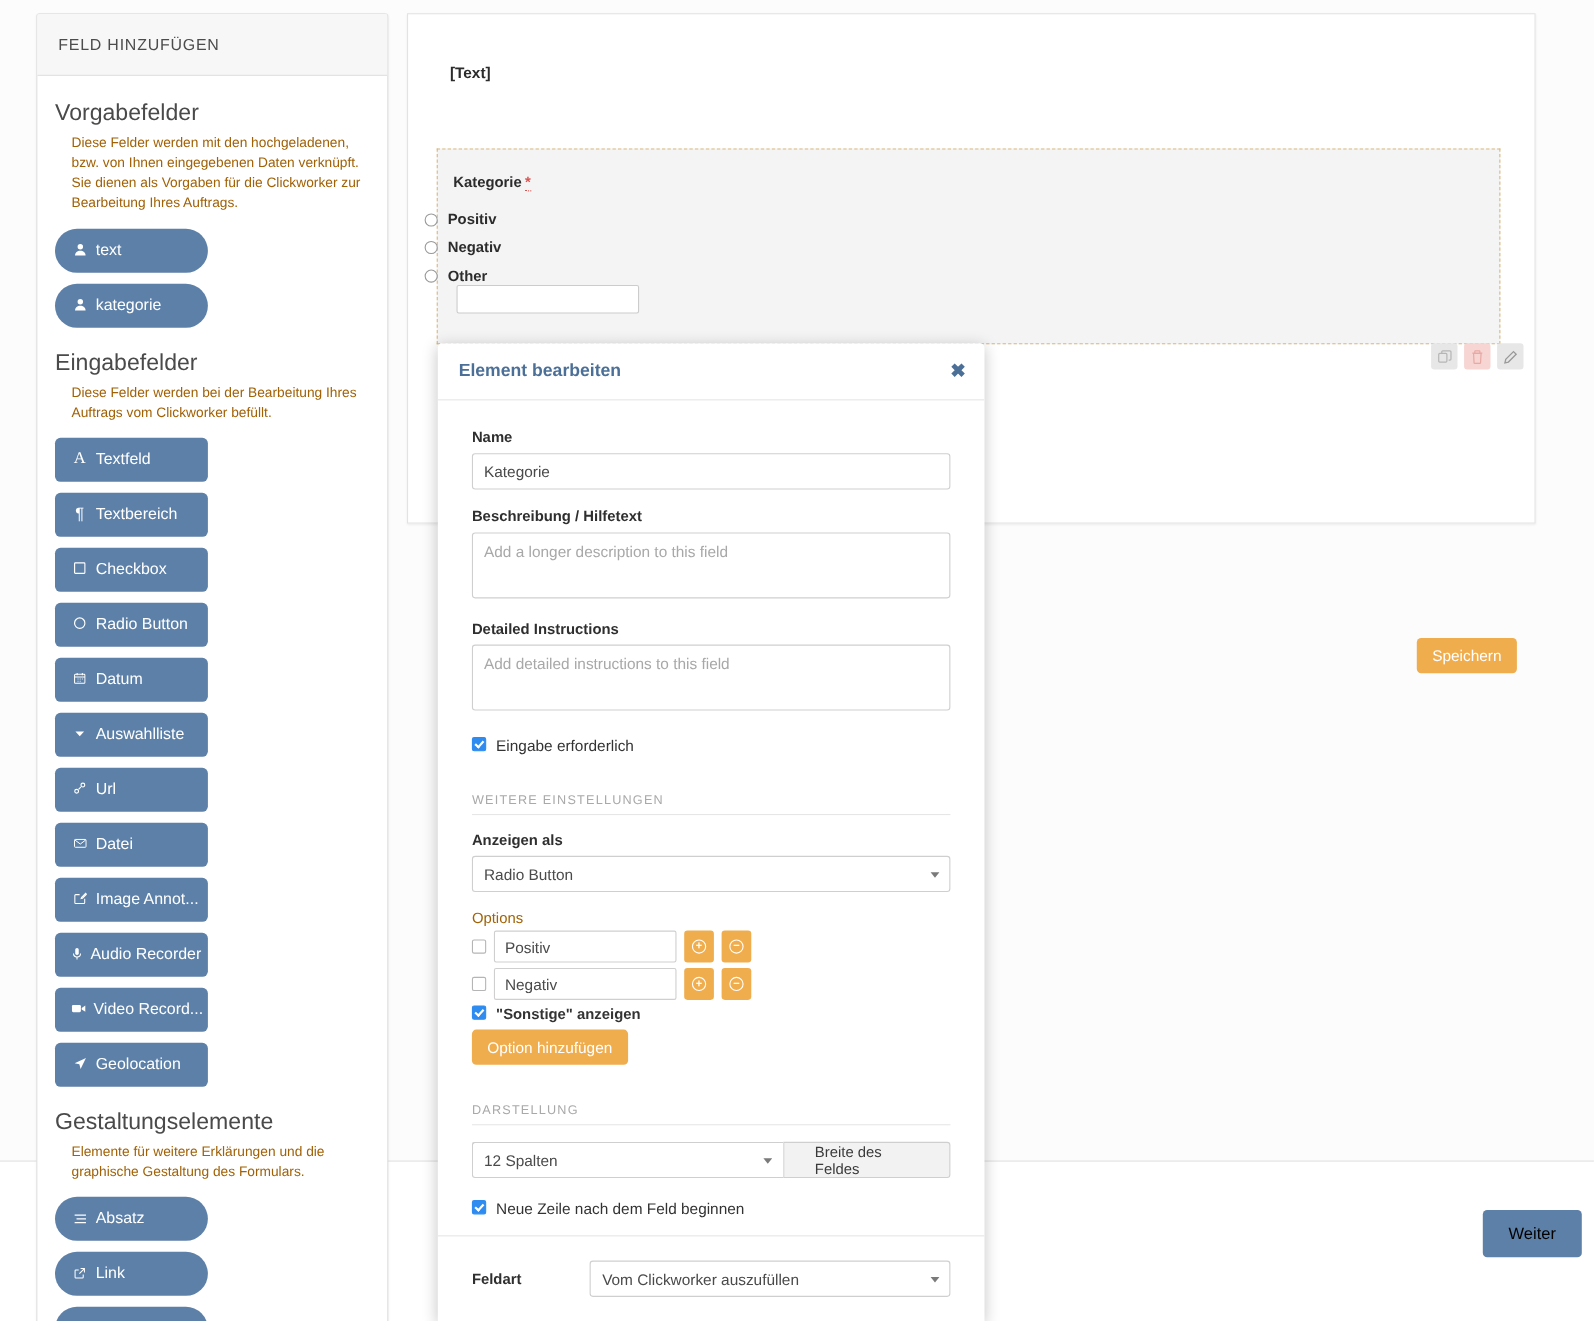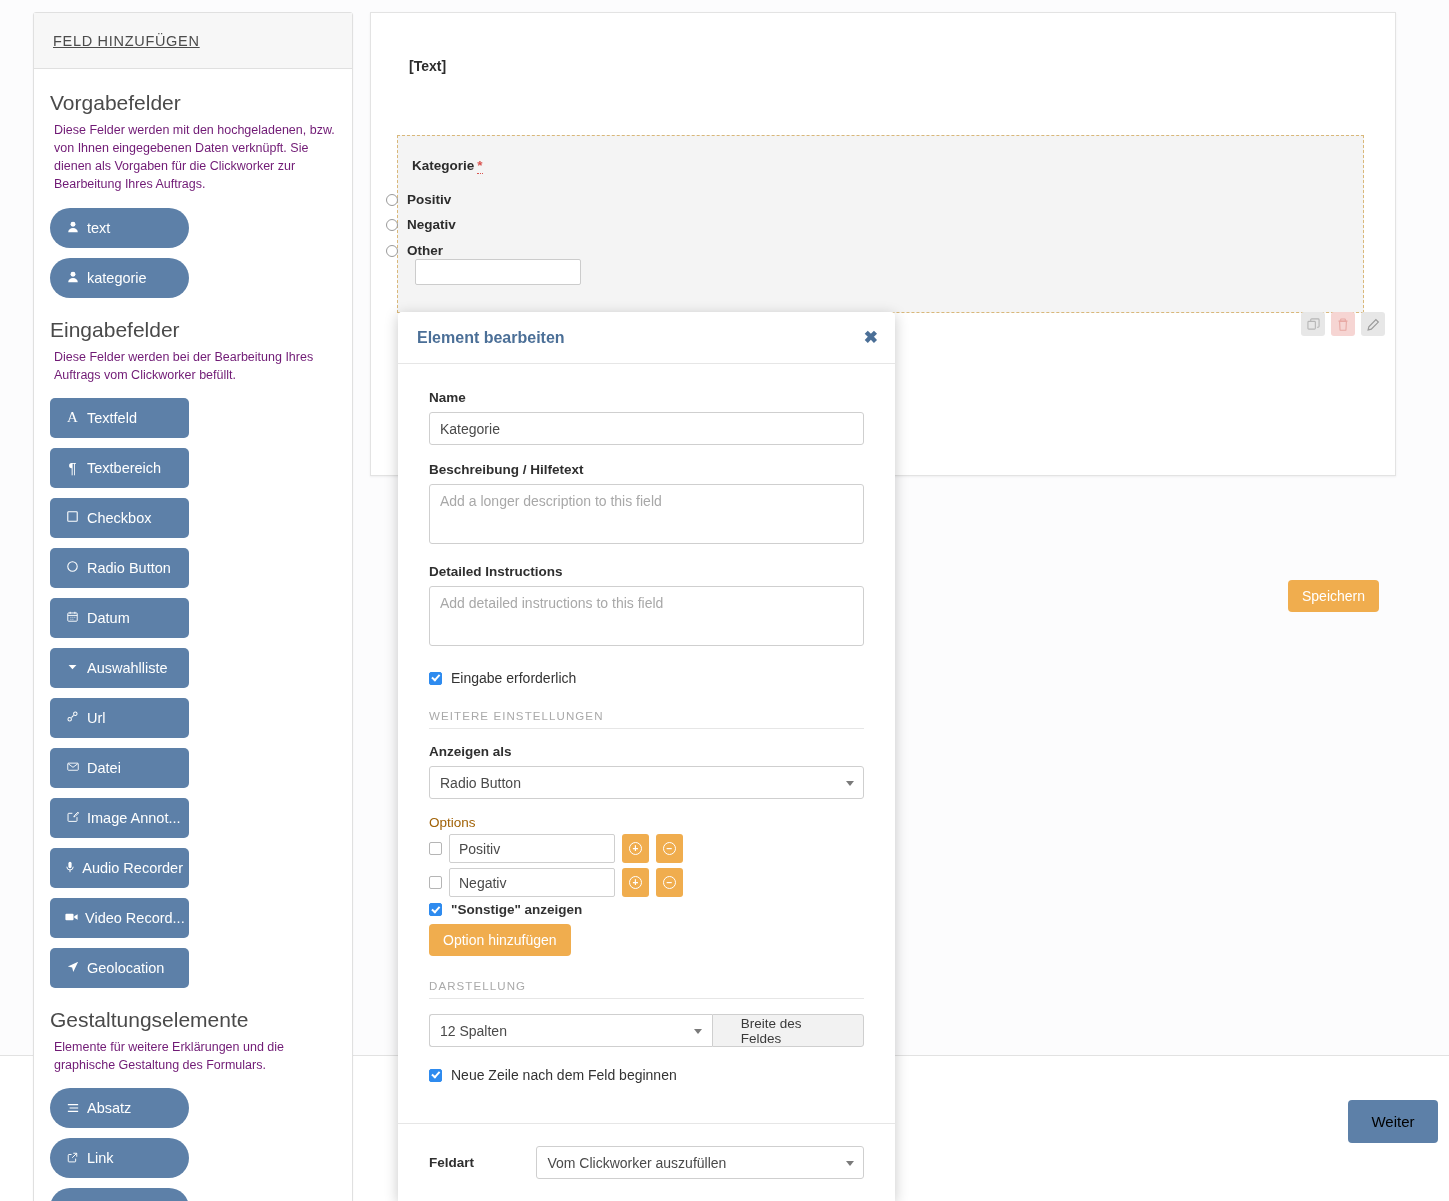--- a/index.html
+++ b/index.html
@@ -34,30 +34,29 @@
   }
   #sidebar-header {
     height: 56px;
     background: #f7f7f7;
     border-bottom: 1px solid #e0e0e0;
     display: flex; align-items: center;
     padding-left: 19px;
     letter-spacing: .7px;
     font-size: 14.5px;
     color: #4c4c4c;
-    text-decoration: underline;
   }
   #sidebar-body { padding: 18px 16px 22px 16px; }
   .sect-title {
     font-size: 21px; font-weight: normal; color: #4a4a4a;
     margin: 4px 0 6px 0;
   }
   .sect-desc {
-    font-size: 12.5px; color: #701a75; line-height: 1.45;
-    margin: 0 0 14px 4px;
+    font-size: 12.5px; color: #a16207; line-height: 1.45;
+    margin: 0 0 14px 15px;
   }
   .btn-grid { display: flex; flex-wrap: wrap; gap: 10px; }
   .field-btn {
     width: 139px; height: 40px;
     background: #5d80a8;
     color: #ffffff;
     border: none; border-radius: 5px;
     display: flex; align-items: center; gap: 7px;
     padding-left: 15px;
     font-size: 14.5px;
@@ -170,40 +169,41 @@
   .txt-area {
     width: 100%; height: 60px;
     border: 1px solid #cfcfcf; border-radius: 3px;
     padding: 8px 10px; font-size: 14px; color: #4a4a4a;
     font-family: "Liberation Sans", sans-serif;
     outline: none; resize: none; background: #fff;
   }
   .txt-input::placeholder, .txt-area::placeholder { color: #a8a8a8; }
   .fld-gap { height: 17px; }
 
-  .chk-row { display: flex; align-items: center; gap: 9px; }
+  .chk-row { display: flex; gap: 9px; }
   .chk {
     width: 13px; height: 13px; border-radius: 2px; flex: none;
     border: 1px solid #b5b5b5; background: #fff;
   }
   .chk.on {
     background: #2e8bef; border-color: #2e8bef;
     display: flex; align-items: center; justify-content: center;
   }
   .chk.on::after {
     content: ""; width: 3px; height: 6px;
     border: solid #fff; border-width: 0 2px 2px 0;
     transform: rotate(42deg) translate(-0.5px,-1px);
   }
   .chk-lbl { font-size: 14px; color: #333; }
   .chk-lbl.bold { font-weight: bold; font-size: 13.5px; }
 
   .sect-divider-label {
     font-size: 11.5px; letter-spacing: 1.1px; color: #a9a9a9;
     padding-bottom: 6px;
+    margin-top: 12px;
   }
   .sect-divider-line { border-bottom: 1px solid #e6e6e6; margin-bottom: 15px; }
 
   .sel-wrap { position: relative; }
   .sel {
     width: 100%; height: 33px;
     border: 1px solid #cfcfcf; border-radius: 3px;
     padding: 0 26px 0 10px; font-size: 14px; color: #4a4a4a;
     display: flex; align-items: center; background: #fff; cursor: pointer;
   }

